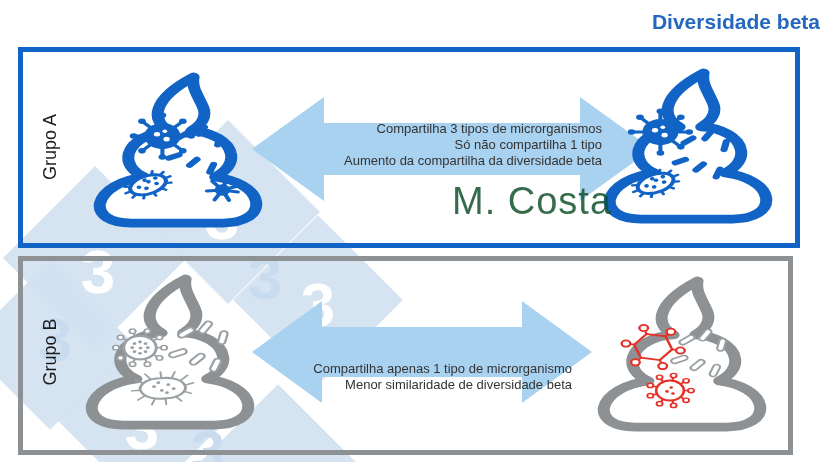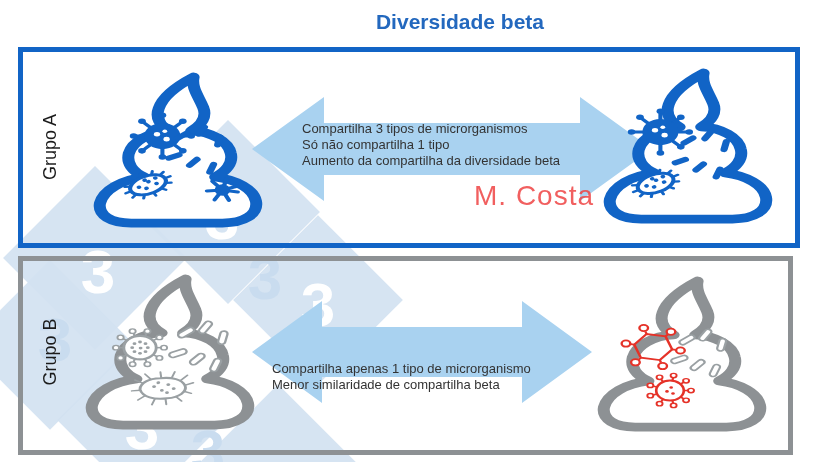--- a/index.html
+++ b/index.html
@@ -1,19 +1,19 @@
 <!DOCTYPE html>
 <html style="--title-blue: #2368be; --group-a-blue: #1164c6; --group-b-gray: #8d9194; --arrow-fill: #a9d2f0; --red-microbe: #e53228; --watermark-blue: #d3e2f1;"><head>
 <meta charset="utf-8">
 <style>
   html,body{margin:0;padding:0;background:#fff;}
   body{font-family:"Liberation Sans","DejaVu Sans",sans-serif;}
   .stage{position:relative;width:820px;height:462px;background:#fff;overflow:hidden;}
 
-  .title{position:absolute;left:100px;right:0;top:10px;text-align:center;
+  .title{position:absolute;left:100px;right:0;top:10px;text-align:right;
          font-size:21px;font-weight:bold;color:var(--title-blue,#2368be);z-index:5;}
 
   
   .wm-layer{position:absolute;inset:0;z-index:1;}
   .wm-diamond{position:absolute;background:var(--watermark-blue,#d3e2f1);opacity:.92;
               transform:rotate(45deg);}
   .wm-3{position:absolute;font-weight:bold;font-size:62px;line-height:1;
         transform:translate(-50%,-50%);}
   .wm-3.white{color:#ffffff;}
   .wm-3.blue{color:#c9dcef;}
@@ -26,34 +26,34 @@
   .vlabel{position:absolute;width:90px;height:20px;display:flex;align-items:center;justify-content:center;
           transform:rotate(-90deg);font-size:18px;color:#1b1b1b;white-space:nowrap;z-index:5;}
   .vlabel-a{left:5px;top:137px;}
   .vlabel-b{left:5px;top:342px;}
 
   .arrow-svg{position:absolute;z-index:2;}
   .arrow-a{left:252px;top:95px;}
   .arrow-b{left:252px;top:299px;}
   .arrow polygon{fill:var(--arrow-fill,#a9d2f0);}
 
-  .arrow-text{position:absolute;width:300px;text-align:left;z-index:5;
+  .arrow-text{position:absolute;width:300px;text-align:right;z-index:5;
               font-size:13px;line-height:16.2px;color:#333;}
   .arrow-text-a{left:302px;top:121px;}
   .arrow-text-b{left:272px;top:337px;margin-top:24px;}
 
   .poop-svg{position:absolute;z-index:3;overflow:visible;}
   .poop-a{color:var(--group-a-blue,#1164c6);}
   .poop-b{color:var(--group-b-gray,#8d9194);}
   .ic-blue{color:var(--group-a-blue,#1164c6);}
   .ic-gray{color:#9aa0a3;}
   .ic-red{color:var(--red-microbe,#e53228);}
 
-  .author-wm{position:absolute;left:474px;top:180px;z-index:6;font-size:28px;
-             color:#ef4444;opacity:.85;letter-spacing:1px;}
+  .author-wm{position:absolute;left:452px;top:180px;z-index:6;font-size:38px;
+             color:#14532d;opacity:.85;letter-spacing:1px;}
 </style>
 </head>
 <body>
 
 <svg width="0" height="0" style="position:absolute" aria-hidden="true">
   <defs>
     <g id="sym-poop">
       <path d="M114,8 C103,16 89,28 85,44 C82,55 86,64 94,70 C77,71 63,82 60,96
                C58,107 63,117 73,123 C54,126 39,138 36,153 C34,167 45,176 62,176
                L138,176 C156,176 168,166 166,151 C164,137 150,126 132,123
@@ -350,18 +350,18 @@
       </g>
   </svg>
 
   <div class="arrow-text arrow-text-a">
     <div>Compartilha 3 tipos de microrganismos</div>
     <div>Só não compartilha 1 tipo</div>
     <div>Aumento da compartilha da diversidade beta</div>
   </div>
   <div class="arrow-text arrow-text-b">
     <div>Compartilha apenas 1 tipo de microrganismo</div>
-    <div>Menor similaridade de compartilha beta</div>
+    <div>Menor similaridade de diversidade beta</div>
   </div>
 
   <div class="author-wm">M. Costa</div>
 
 </div>
 
 </body></html>

